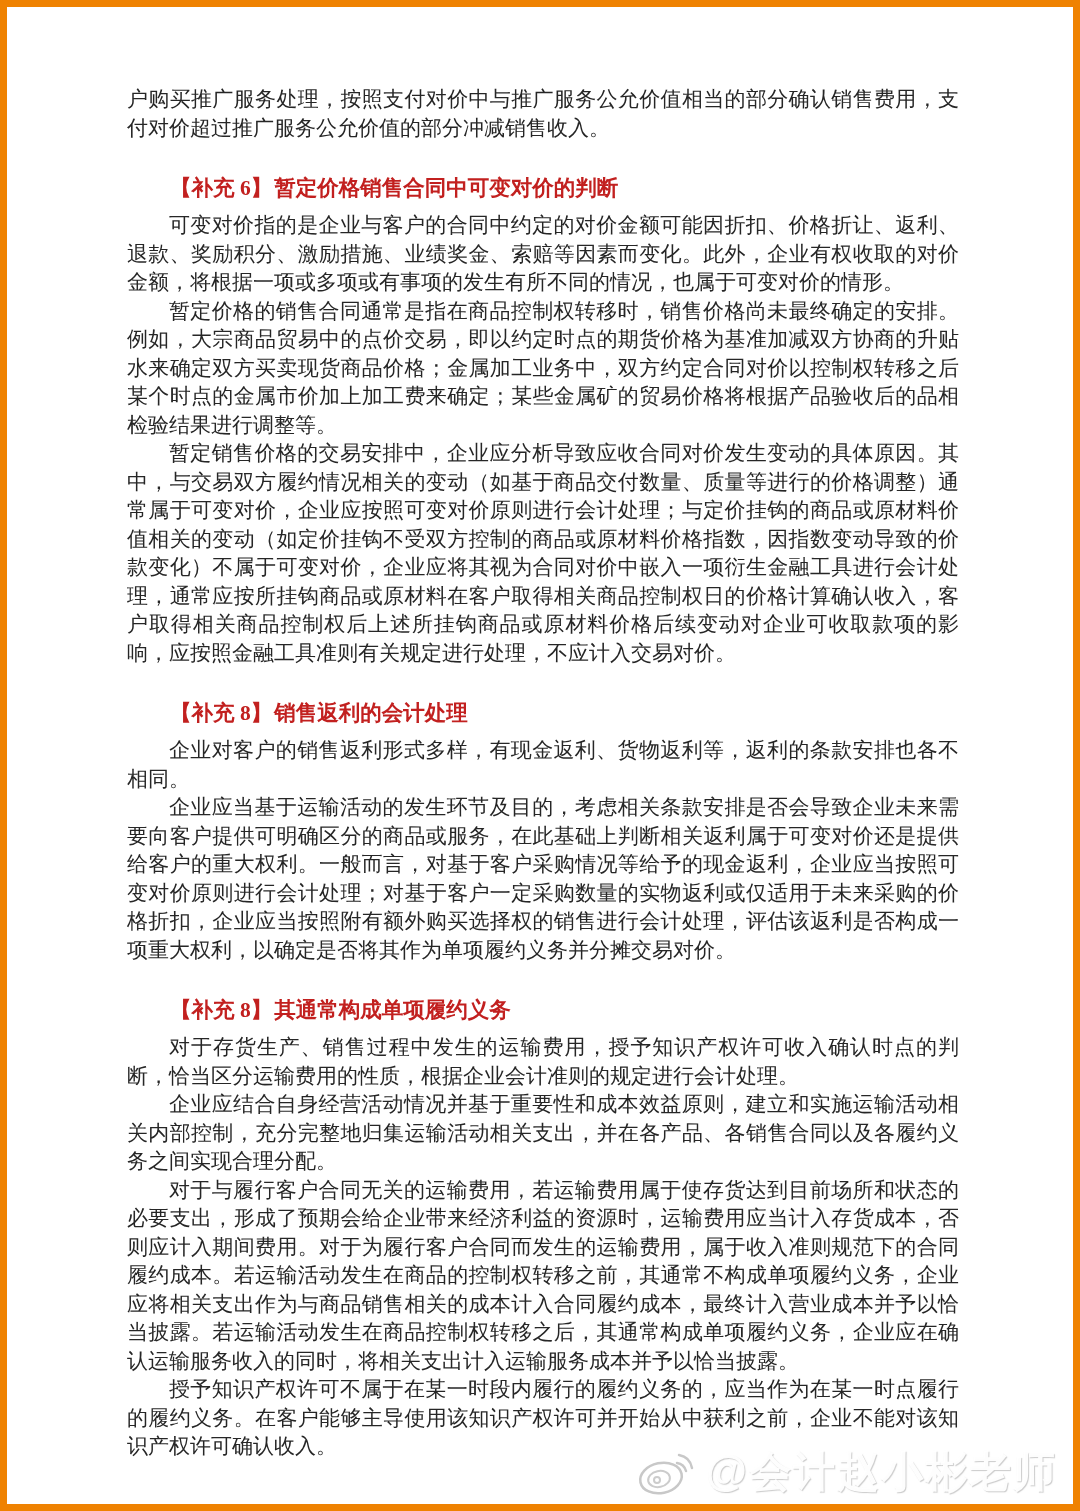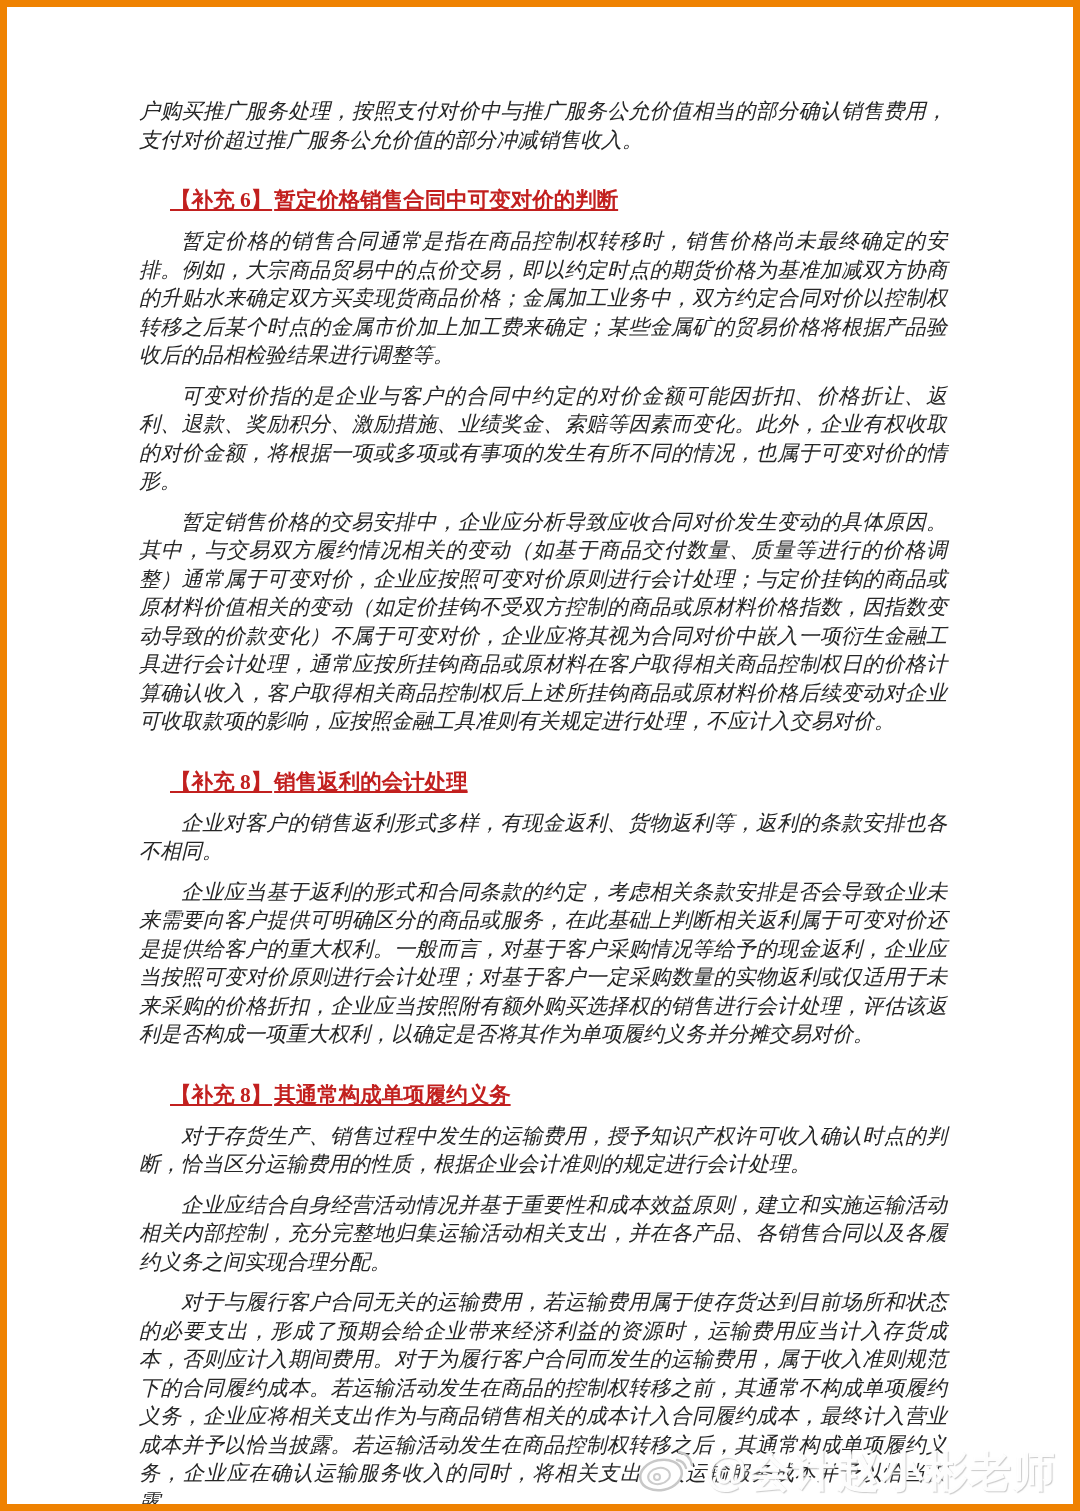--- a/index.html
+++ b/index.html
@@ -15,43 +15,41 @@
   }
   .content {
     box-sizing: border-box;
     padding: 78px 114px 0 120px;
     color: #262626;
     font-size: 21px;
     line-height: 28.5px;
     text-align: justify;
   }
   .content p {
-    margin: 12px;
+    margin: 0;
     text-indent: 2em;
-    font-style: italic;
   }
   .content p.continuation {
     text-indent: 0;
   }
   h2.heading {
     margin: 32px 0 8px 0;
     font-size: 21.5px;
     line-height: 29px;
     font-weight: bold;
     color: #c2201f;
     text-indent: 2em;
-    text-decoration: underline;
   }
   h2.heading .tag { margin-right: 2px; }
   .watermark {
     position: absolute;
     right: 16px;
     bottom: 4px;
     display: flex;
-    align-items: flex-start;
+    align-items: center;
     gap: 8px;
     font-family: "Liberation Sans", sans-serif;
     font-weight: bold;
     font-size: 42px;
     letter-spacing: 2px;
     color: rgba(255,255,255,0.96);
     text-shadow: 1px 1px 1px rgba(160,160,160,0.55), -1px -1px 1px rgba(255,255,255,0.9);
     white-space: nowrap;
     pointer-events: none;
   }
@@ -59,27 +57,27 @@
 </style>
 </head>
 <body>
 
 <div class="page">
   <div class="content">
 
     <p class="continuation">户购买推广服务处理，按照支付对价中与推广服务公允价值相当的部分确认销售费用，支付对价超过推广服务公允价值的部分冲减销售收入。</p>
 
     <h2 class="heading"><span class="tag">【补充 6】</span><span>暂定价格销售合同中可变对价的判断</span></h2>
+    <p>可变对价指的是企业与客户的合同中约定的对价金额可能因折扣、价格折让、返利、退款、奖励积分、激励措施、业绩奖金、索赔等因素而变化。此外，企业有权收取的对价金额，将根据一项或多项或有事项的发生有所不同的情况，也属于可变对价的情形。</p>
     <p>暂定价格的销售合同通常是指在商品控制权转移时，销售价格尚未最终确定的安排。例如，大宗商品贸易中的点价交易，即以约定时点的期货价格为基准加减双方协商的升贴水来确定双方买卖现货商品价格；金属加工业务中，双方约定合同对价以控制权转移之后某个时点的金属市价加上加工费来确定；某些金属矿的贸易价格将根据产品验收后的品相检验结果进行调整等。</p>
-    <p>可变对价指的是企业与客户的合同中约定的对价金额可能因折扣、价格折让、返利、退款、奖励积分、激励措施、业绩奖金、索赔等因素而变化。此外，企业有权收取的对价金额，将根据一项或多项或有事项的发生有所不同的情况，也属于可变对价的情形。</p>
     <p>暂定销售价格的交易安排中，企业应分析导致应收合同对价发生变动的具体原因。其中，与交易双方履约情况相关的变动（如基于商品交付数量、质量等进行的价格调整）通常属于可变对价，企业应按照可变对价原则进行会计处理；与定价挂钩的商品或原材料价值相关的变动（如定价挂钩不受双方控制的商品或原材料价格指数，因指数变动导致的价款变化）不属于可变对价，企业应将其视为合同对价中嵌入一项衍生金融工具进行会计处理，通常应按所挂钩商品或原材料在客户取得相关商品控制权日的价格计算确认收入，客户取得相关商品控制权后上述所挂钩商品或原材料价格后续变动对企业可收取款项的影响，应按照金融工具准则有关规定进行处理，不应计入交易对价。</p>
 
     <h2 class="heading"><span class="tag">【补充 8】</span><span>销售返利的会计处理</span></h2>
     <p>企业对客户的销售返利形式多样，有现金返利、货物返利等，返利的条款安排也各不相同。</p>
-    <p>企业应当基于返利的形式和合同条款的约定，考虑相关条款安排是否会导致企业未来需要向客户提供可明确区分的商品或服务，在此基础上判断相关返利属于可变对价还是提供给客户的重大权利。一般而言，对基于客户采购情况等给予的现金返利，企业应当按照可变对价原则进行会计处理；对基于客户一定采购数量的实物返利或仅适用于未来采购的价格折扣，企业应当按照附有额外购买选择权的销售进行会计处理，评估该返利是否构成一项重大权利，以确定是否将其作为单项履约义务并分摊交易对价。</p>
+    <p>企业应当基于运输活动的发生环节及目的，考虑相关条款安排是否会导致企业未来需要向客户提供可明确区分的商品或服务，在此基础上判断相关返利属于可变对价还是提供给客户的重大权利。一般而言，对基于客户采购情况等给予的现金返利，企业应当按照可变对价原则进行会计处理；对基于客户一定采购数量的实物返利或仅适用于未来采购的价格折扣，企业应当按照附有额外购买选择权的销售进行会计处理，评估该返利是否构成一项重大权利，以确定是否将其作为单项履约义务并分摊交易对价。</p>
 
     <h2 class="heading"><span class="tag">【补充 8】</span><span>其通常构成单项履约义务</span></h2>
     <p>对于存货生产、销售过程中发生的运输费用，授予知识产权许可收入确认时点的判断，恰当区分运输费用的性质，根据企业会计准则的规定进行会计处理。</p>
     <p>企业应结合自身经营活动情况并基于重要性和成本效益原则，建立和实施运输活动相关内部控制，充分完整地归集运输活动相关支出，并在各产品、各销售合同以及各履约义务之间实现合理分配。</p>
     <p>对于与履行客户合同无关的运输费用，若运输费用属于使存货达到目前场所和状态的必要支出，形成了预期会给企业带来经济利益的资源时，运输费用应当计入存货成本，否则应计入期间费用。对于为履行客户合同而发生的运输费用，属于收入准则规范下的合同履约成本。若运输活动发生在商品的控制权转移之前，其通常不构成单项履约义务，企业应将相关支出作为与商品销售相关的成本计入合同履约成本，最终计入营业成本并予以恰当披露。若运输活动发生在商品控制权转移之后，其通常构成单项履约义务，企业应在确认运输服务收入的同时，将相关支出计入运输服务成本并予以恰当披露。</p>
 
     <p>授予知识产权许可不属于在某一时段内履行的履约义务的，应当作为在某一时点履行的履约义务。在客户能够主导使用该知识产权许可并开始从中获利之前，企业不能对该知识产权许可确认收入。</p>
 
   </div>
 

